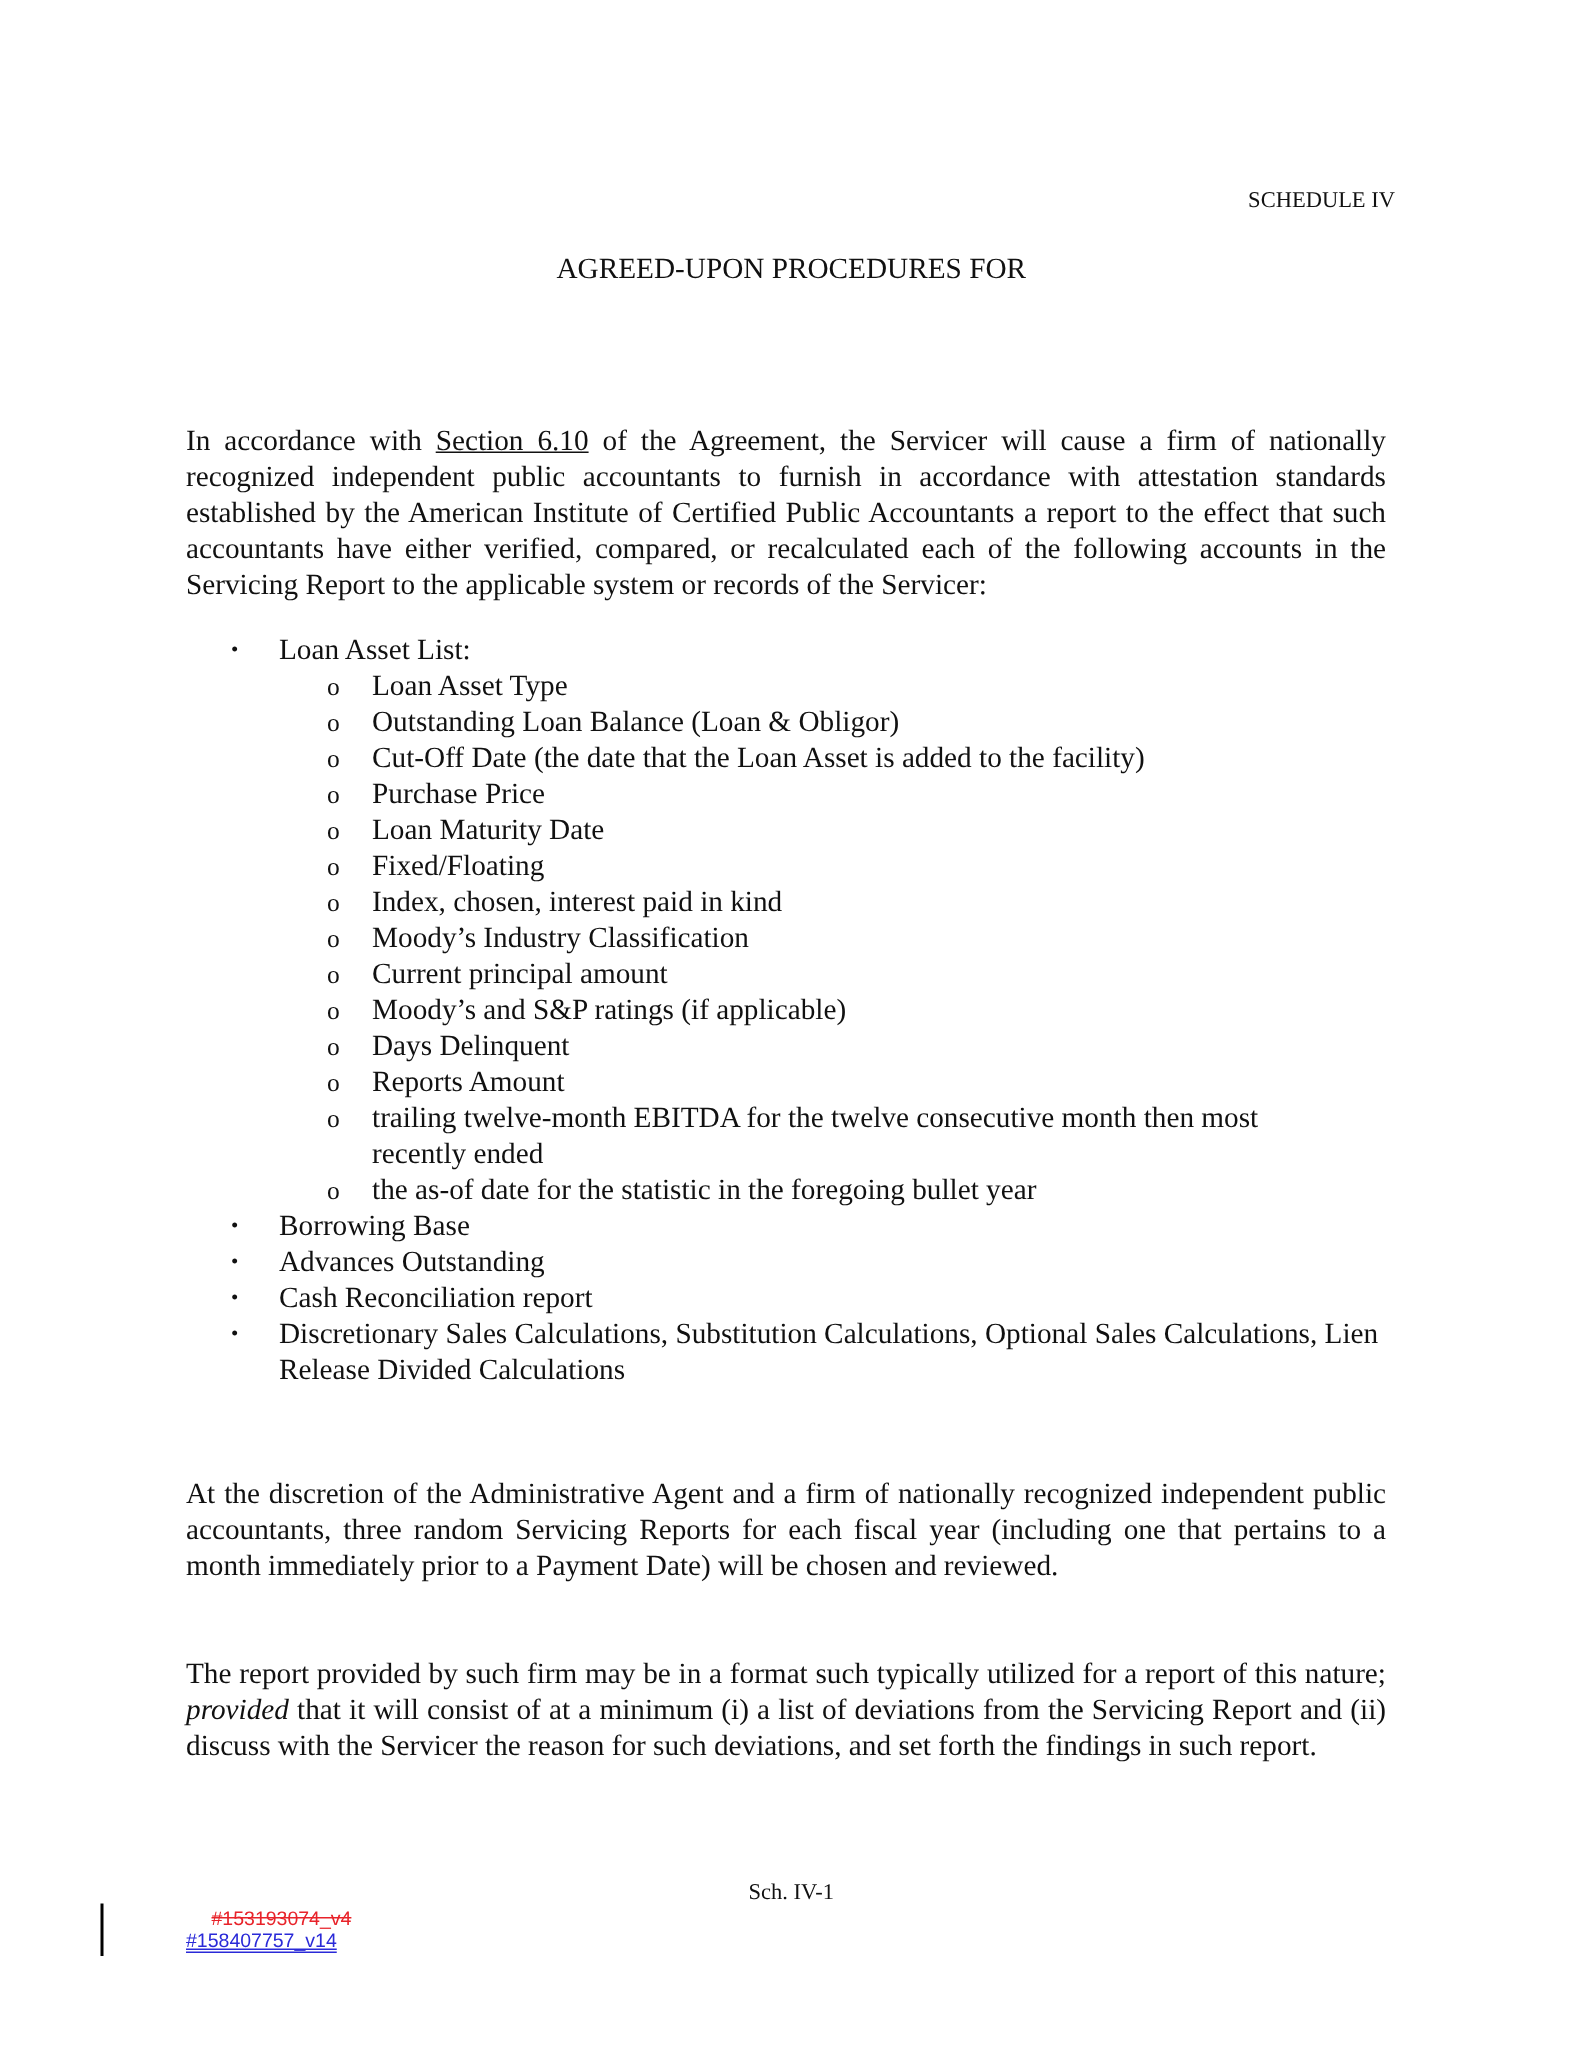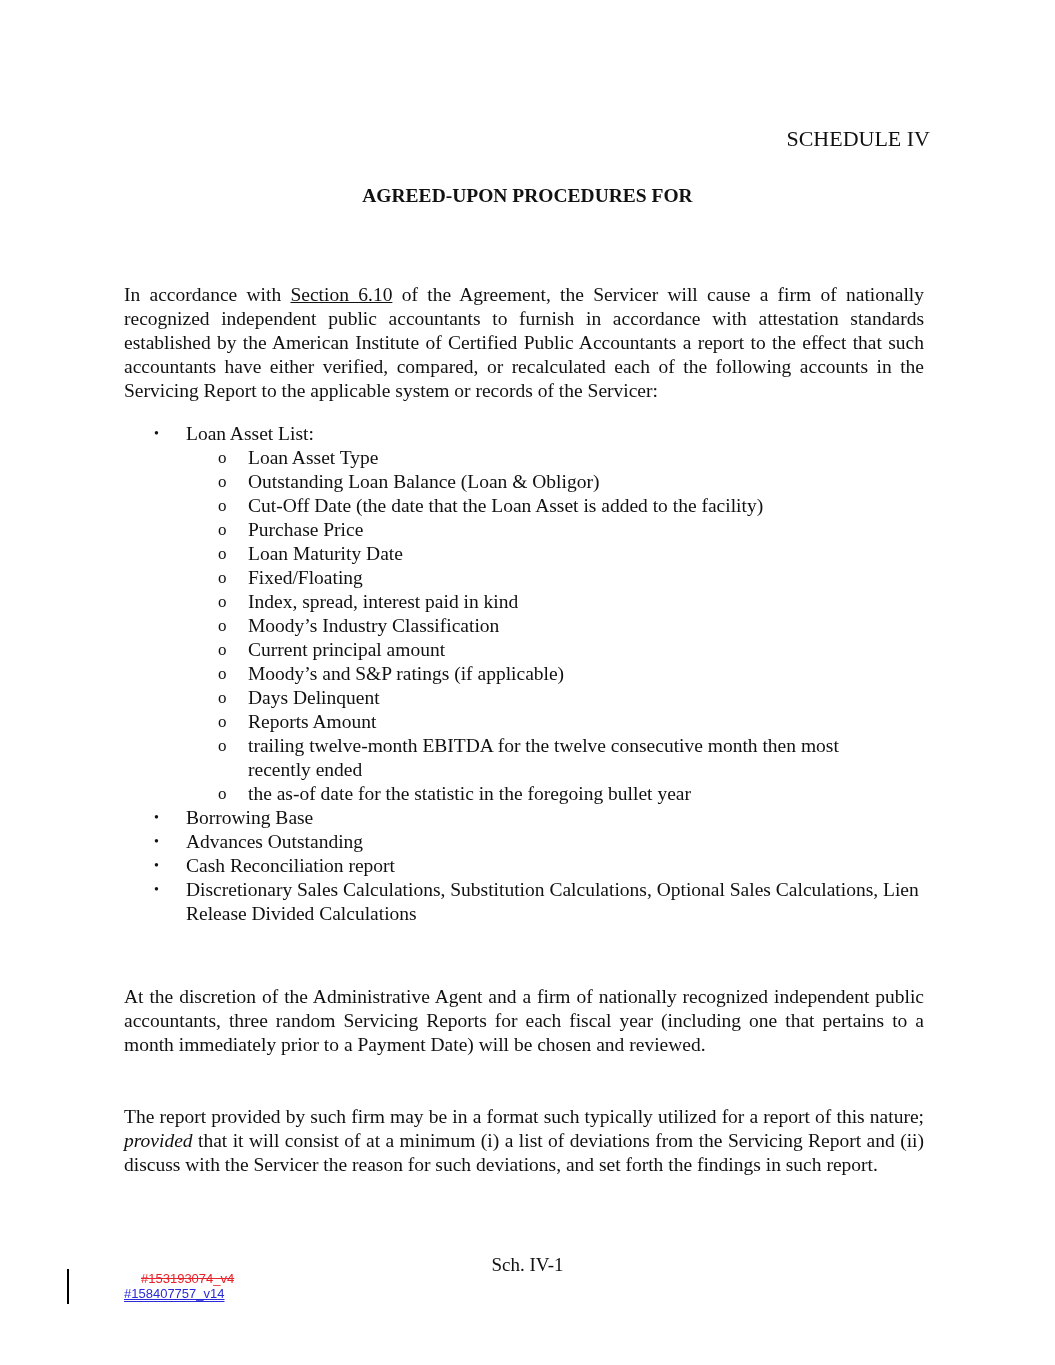--- a/index.html
+++ b/index.html
@@ -1,37 +1,37 @@
 <!DOCTYPE html>
 <html><head>
 <meta charset="utf-8">
 <style>
   html, body { margin: 0; padding: 0; background: #ffffff; }
   body {
     width: 1055px; height: 1365px; position: relative; overflow: hidden;
     font-family: "Liberation Serif", serif; color: #111; font-size: 19.5px;
   }
   .abs { position: absolute; }
-  .schedule { right: 125px; top: 126px; font-size: 22px; }
-  .title { left: 0; width: 1055px; text-align: center; top: 184px; line-height: 24px; font-weight: bold; }
+  .schedule { right: 125px; top: 126px; font-size: 15px; }
+  .title { left: 0; width: 1055px; text-align: center; top: 168px; line-height: 24px; }
   .para {
     left: 124px; width: 800px; text-align: justify; line-height: 24px;
     text-align-last: left;
   }
   .p1 { top: 283px; }
   .p2 { top: 969px; margin-top: 16px; }
   .p3 { top: 1105px; }
   .u { text-decoration: underline; }
   .i { font-style: italic; }
   .list { left: 124px; top: 422px; width: 810px; line-height: 24px; }
   .li { position: relative; padding-left: 62px; }
   .li .bullet { position: absolute; left: 30px; top: 0; font-size: 14px; }
   .sub { position: relative; padding-left: 124px; }
   .sub .bullet { position: absolute; left: 94px; top: 0; font-size: 17px; }
-  .pagenum { left: 0; width: 1055px; text-align: center; top: 1254px; font-size: 19px; }
+  .pagenum { left: 0; width: 1055px; text-align: center; top: 1254px; font-size: 15px; }
   .bar { left: 67px; top: 1269px; width: 2px; height: 35px; background: #000; }
   .ref1 { left: 141px; top: 1271px; font-family: "Liberation Sans", sans-serif; font-size: 13px; color: #e8232a; text-decoration: line-through; }
   .ref2 { left: 124px; top: 1286px; font-family: "Liberation Sans", sans-serif; font-size: 13px; color: #2a2ad8; text-decoration: underline double; }
 </style>
 </head>
 <body>
 
 <div class="abs schedule">SCHEDULE IV</div>
 
 <div class="abs title">
@@ -44,21 +44,21 @@
   <div class="li">
     <span class="bullet">•</span>
     <span>Loan Asset List:</span>
   </div>
   <div class="sub"><span class="bullet">o</span><span>Loan Asset Type</span></div>
   <div class="sub"><span class="bullet">o</span><span>Outstanding Loan Balance (Loan &amp; Obligor)</span></div>
   <div class="sub"><span class="bullet">o</span><span>Cut-Off Date (the date that the Loan Asset is added to the facility)</span></div>
   <div class="sub"><span class="bullet">o</span><span>Purchase Price</span></div>
   <div class="sub"><span class="bullet">o</span><span>Loan Maturity Date</span></div>
   <div class="sub"><span class="bullet">o</span><span>Fixed/Floating</span></div>
-  <div class="sub"><span class="bullet">o</span><span>Index, spread, interest paid in kind</span></div>
+  <div class="sub"><span class="bullet">o</span><span>Index, chosen, interest paid in kind</span></div>
   <div class="sub"><span class="bullet">o</span><span>Moody’s Industry Classification</span></div>
   <div class="sub"><span class="bullet">o</span><span>Current principal amount</span></div>
   <div class="sub"><span class="bullet">o</span><span>Moody’s and S&amp;P ratings (if applicable)</span></div>
   <div class="sub"><span class="bullet">o</span><span>Days Delinquent</span></div>
   <div class="sub"><span class="bullet">o</span><span>Reports Amount</span></div>
   <div class="sub" style="padding-right:60px"><span class="bullet">o</span><span>trailing twelve-month EBITDA for the twelve consecutive month then most recently ended</span></div>
   <div class="sub"><span class="bullet">o</span><span>the as-of date for the statistic in the foregoing bullet year</span></div>
   <div class="li">
     <span class="bullet">•</span>
     <span>Borrowing Base</span>

